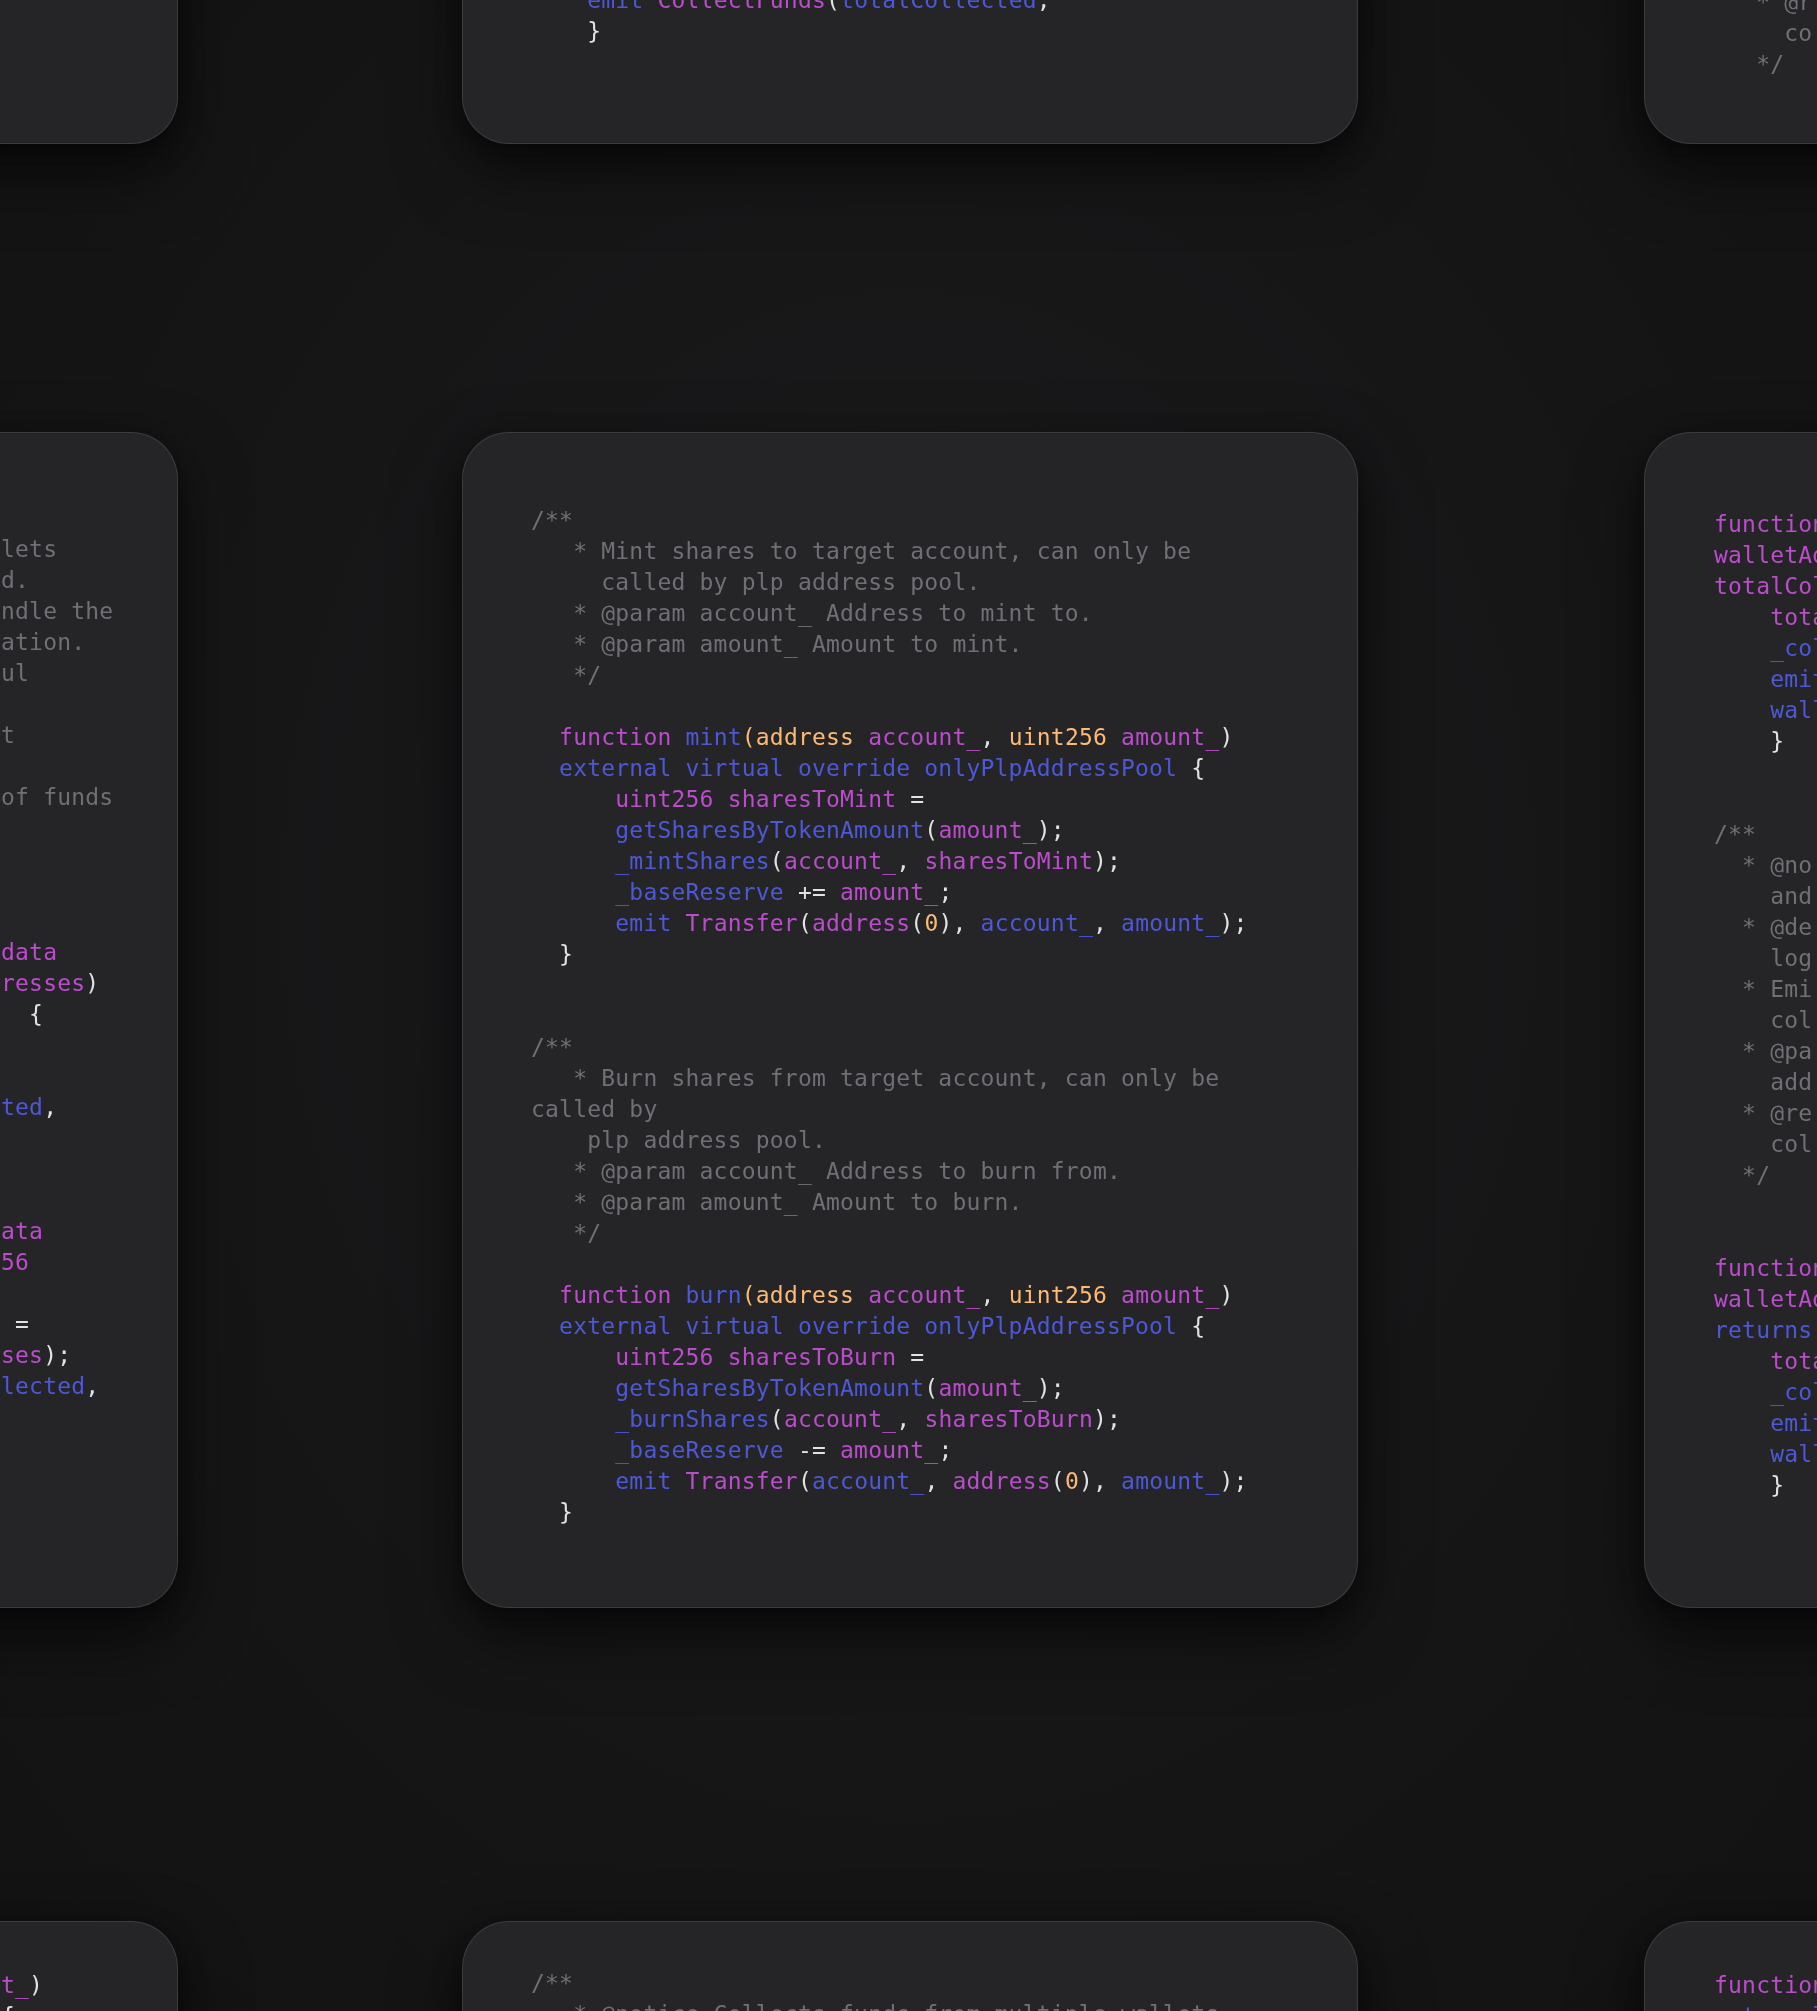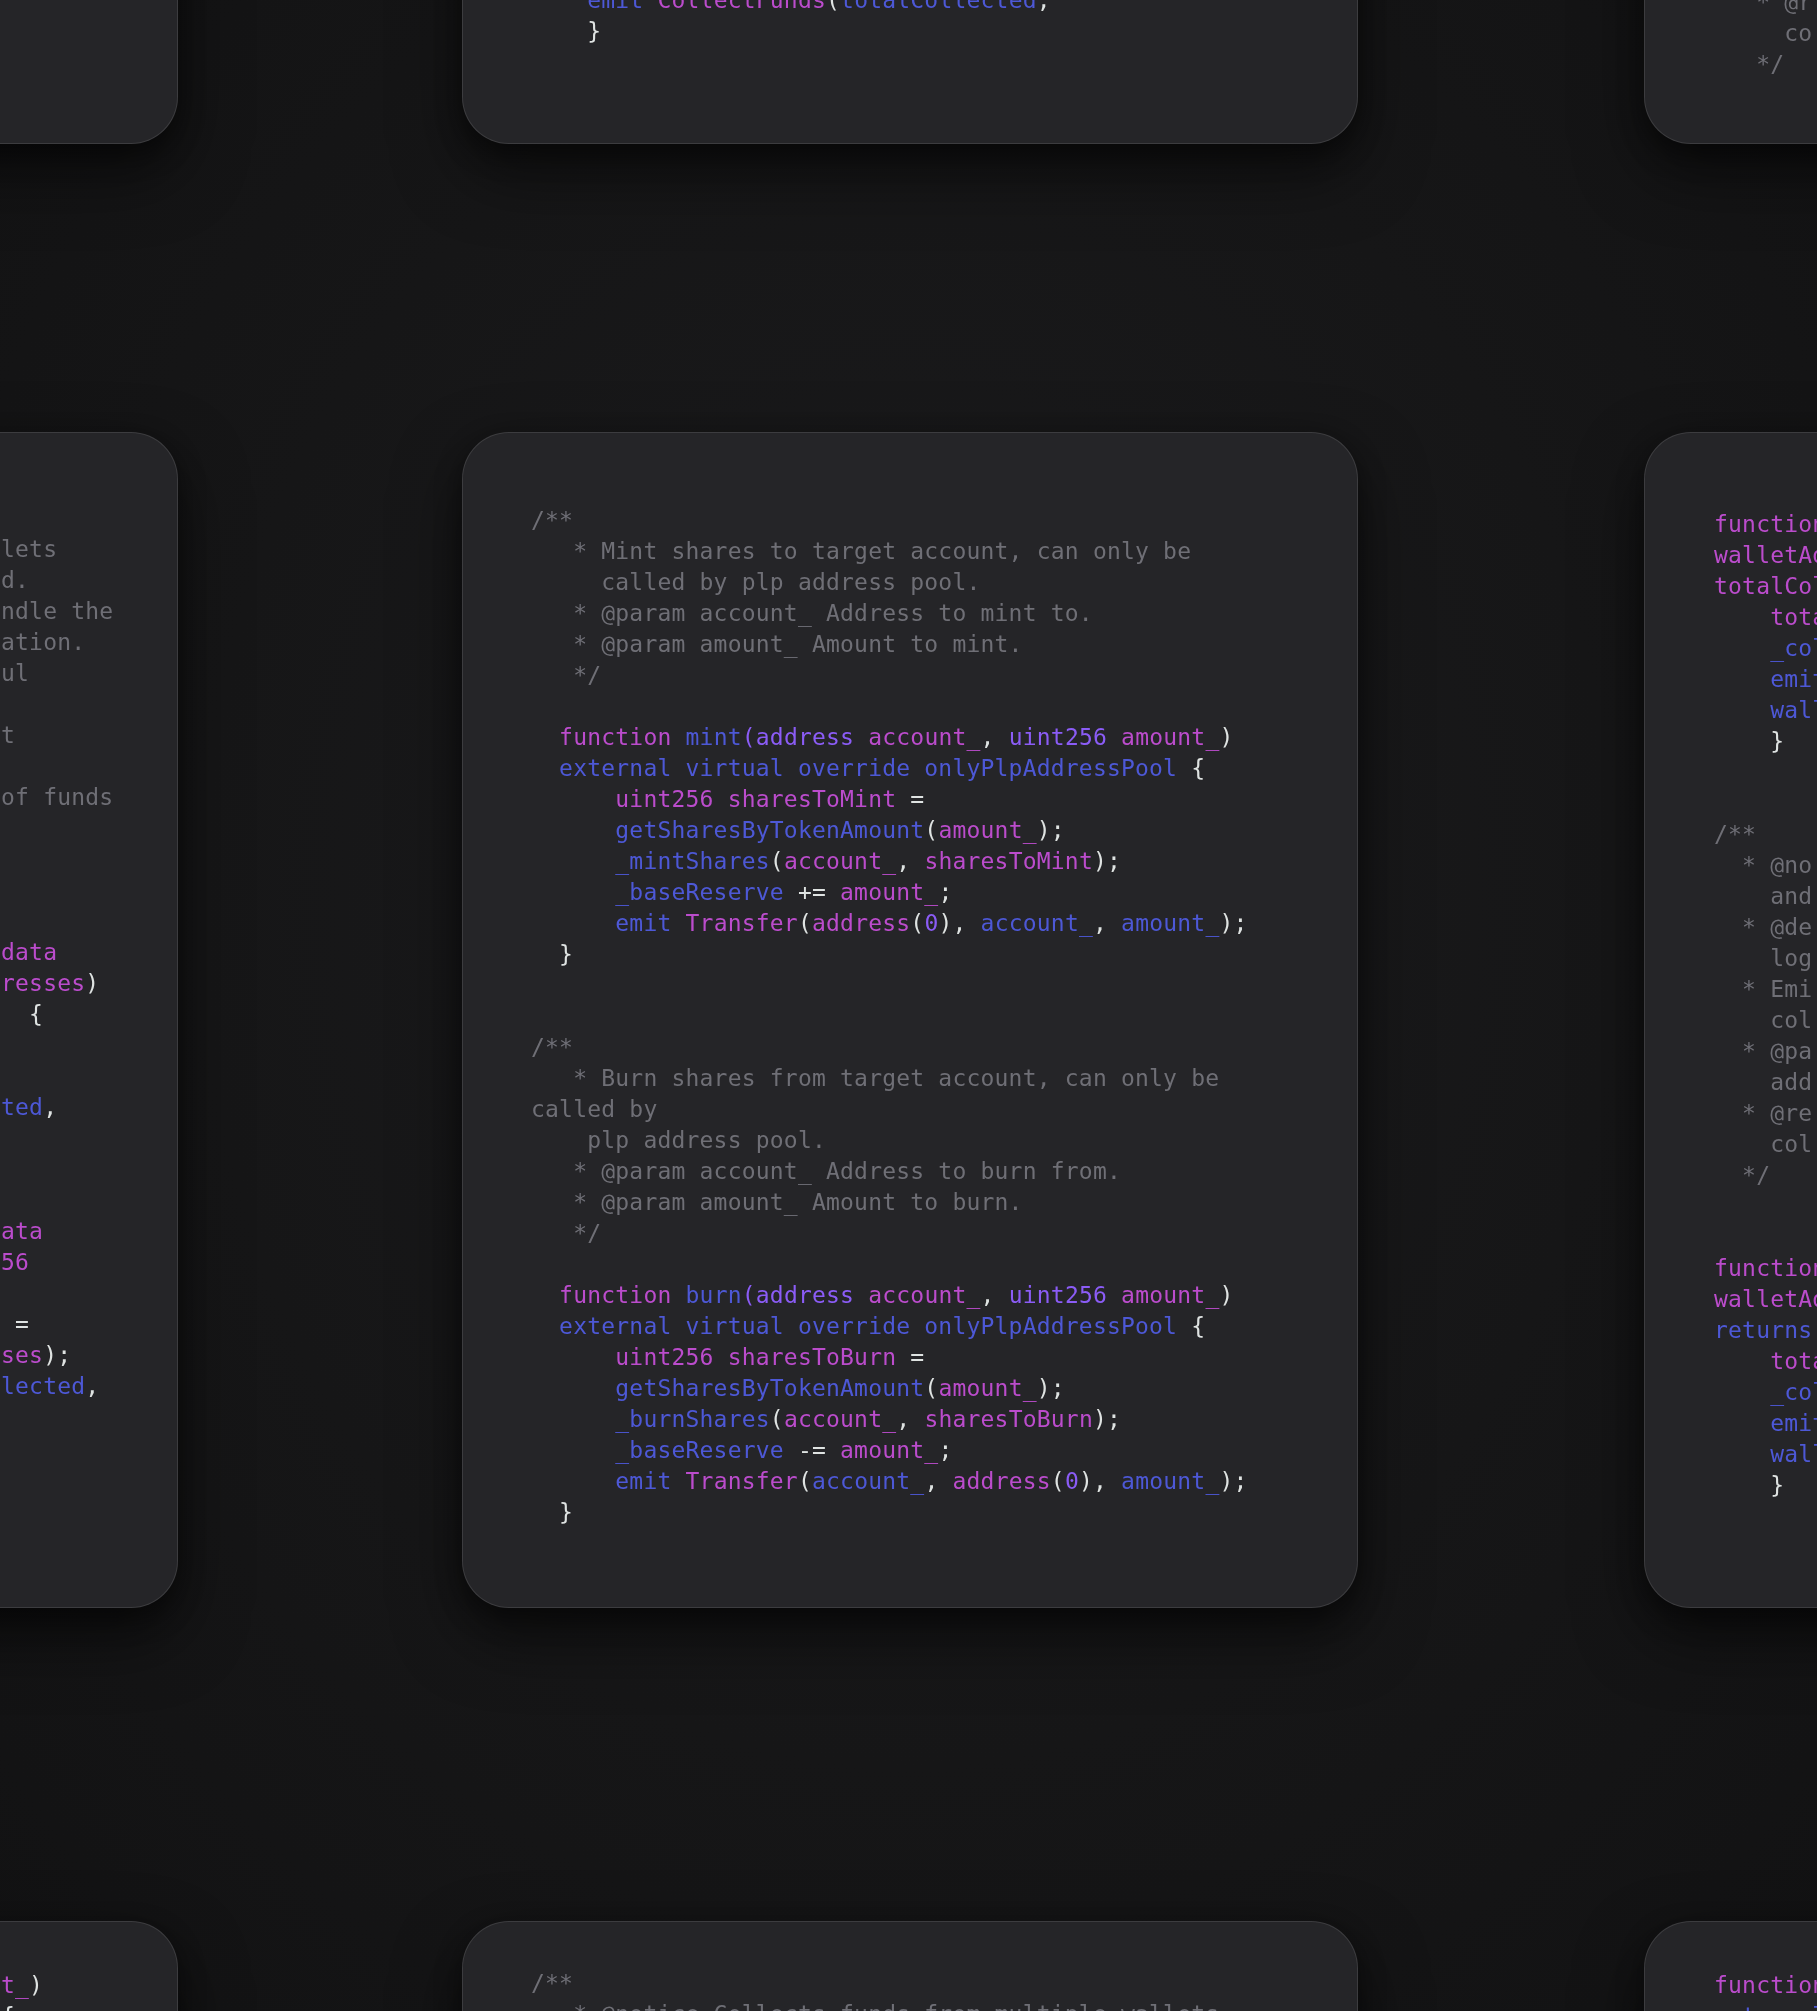--- a/index.html
+++ b/index.html
@@ -20,21 +20,21 @@
     position:absolute;
     font-size:23px;
     line-height:31px;
     letter-spacing:0.2px;
     white-space:pre;
   }
   .ln{height:31px;}
   .tk-c{color:#6f6f76;}
   .tk-m{color:#bb4ccc;}
   .tk-b{color:#4d58d6;}
-  .tk-g{color:#8b5cf6;}
+  .tk-g{color:#fdba74;}
   .tk-w{color:#dfe3e2;}
 </style>
 </head>
 <body>
 
 <div id="screen">
     <div class="card" style="left: -718px; top: -1032px; width: 896px; height: 1176px; border-radius: 47px;">
       <div class="code" style="left: 718px; top: 1000px;"><div class="ln"><span class="tk-b">mount_</span><span class="tk-w">);</span></div></div>
     </div>
     <div class="card" style="left: 462px; top: -1032px; width: 896px; height: 1176px; border-radius: 47px;">

